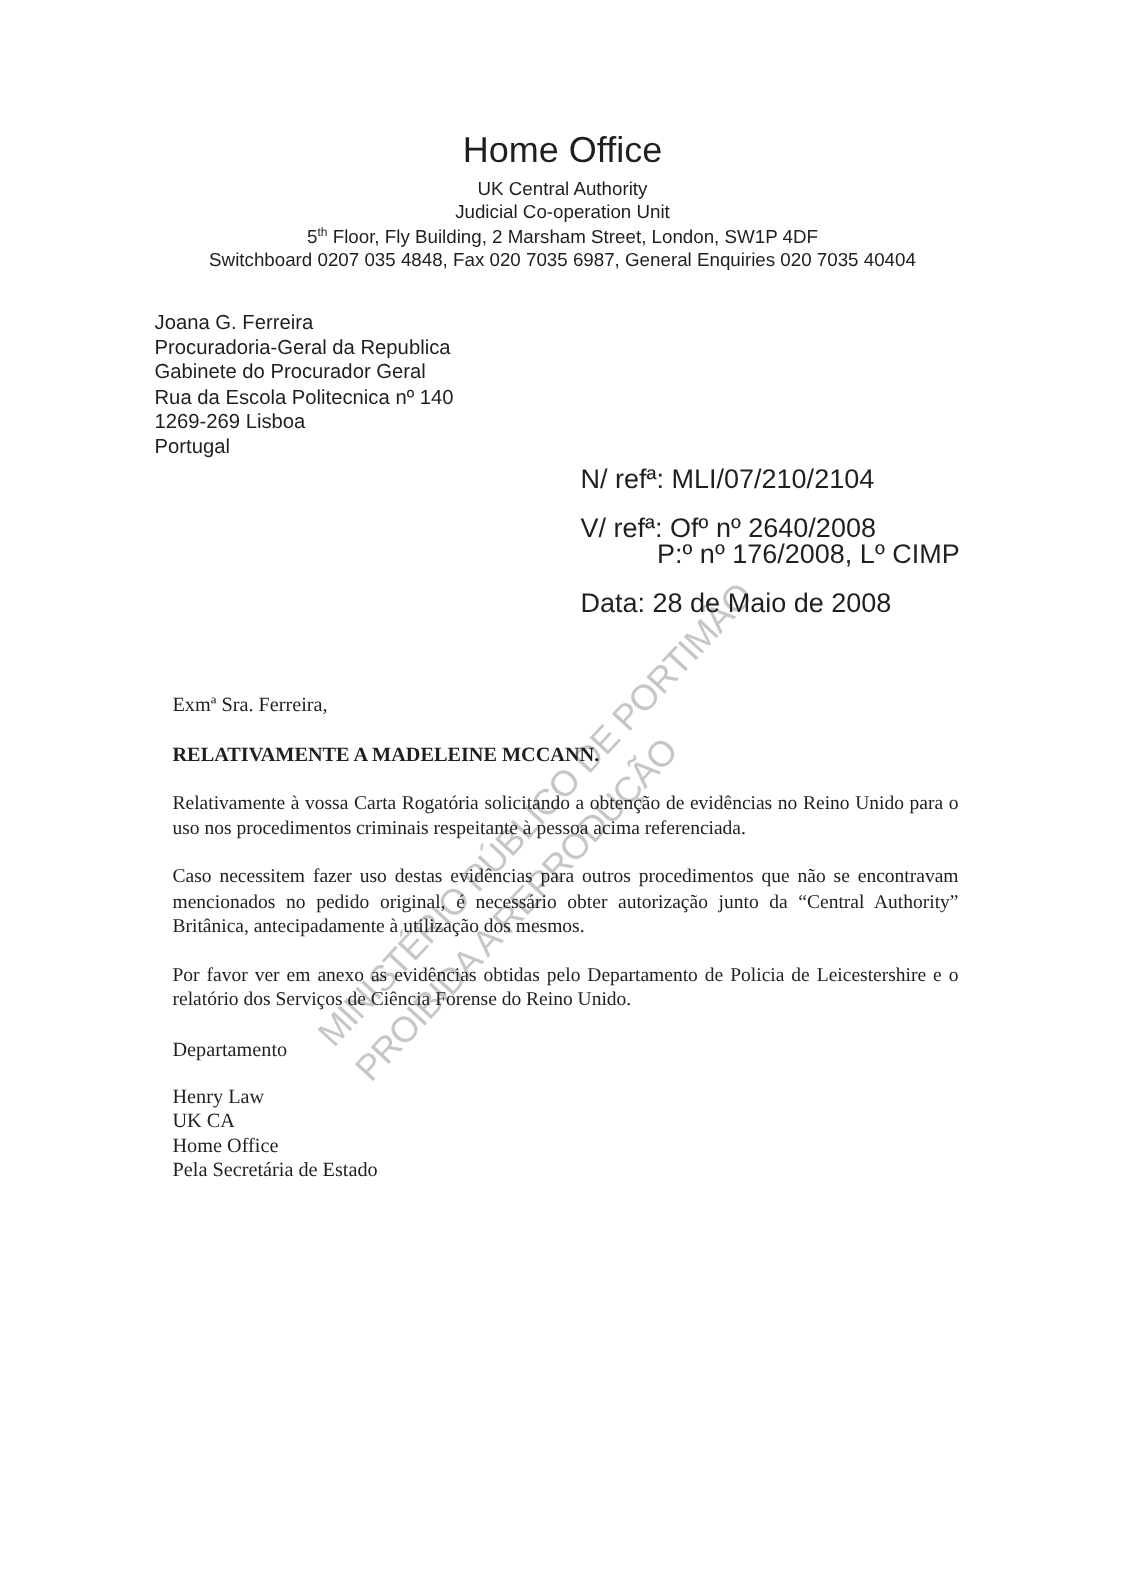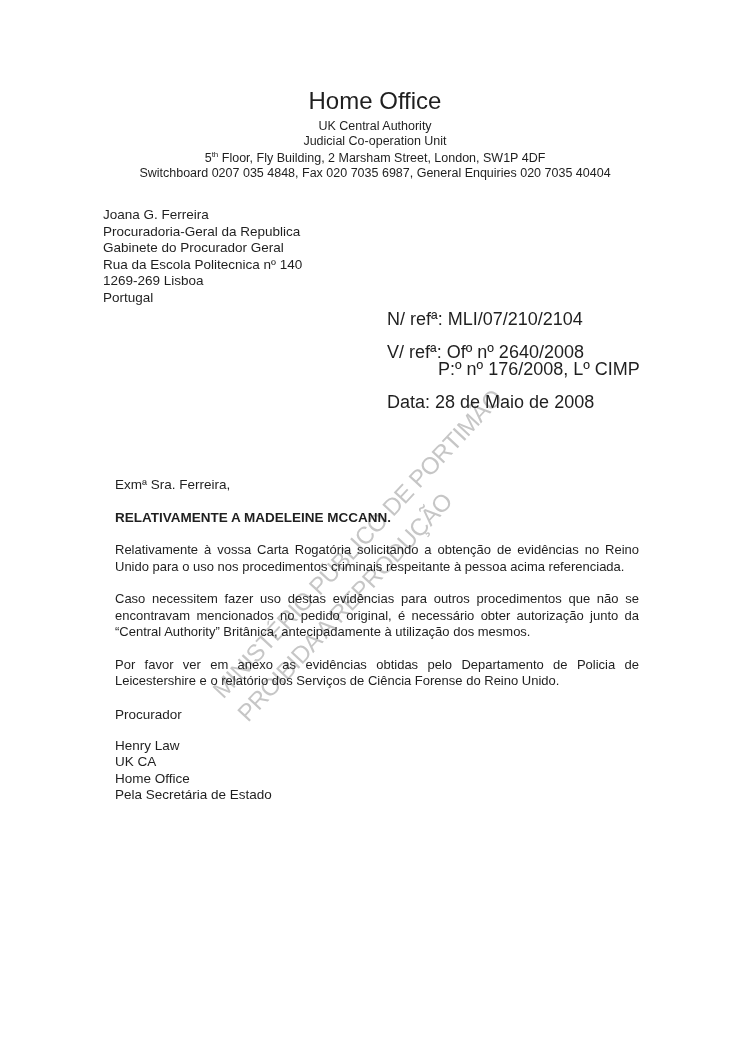--- a/index.html
+++ b/index.html
@@ -66,24 +66,25 @@
     left: 387px; top: 311px;
     font-size: 18px;
     line-height: 16.5px;
   }
   .refs .gap { height: 16.5px; }
   .refs .indent { padding-left: 51px; }
 
   
   .letter-body {
     position: absolute;
-    left: 115px; top: 476px;
+    left: 115px; top: 461px;
     width: 524px;
     font-size: 13.5px;
     line-height: 17px;
+    font-family: Liberation Serif, serif;
   }
   .salutation { margin: 0 0 15px 0; }
   .subject {
     font-weight: 700;
     font-size: 13.5px;
     line-height: 19px;
     margin: 0 0 15px 0;
   }
   .subject .just-line {
     text-align: justify;
@@ -140,21 +141,21 @@
       <div class="salutation">Exmª Sra. Ferreira,</div>
 
       <div class="subject">
         <div>RELATIVAMENTE A MADELEINE MCCANN.</div>
       </div>
 
       <div class="para">Relativamente à vossa Carta Rogatória solicitando a obtenção de evidências no Reino Unido para o uso nos procedimentos criminais respeitante à pessoa acima referenciada.</div>
       <div class="para">Caso necessitem fazer uso destas evidências para outros procedimentos que não se encontravam mencionados no pedido original, é necessário obter autorização junto da “Central Authority” Britânica, antecipadamente à utilização dos mesmos.</div>
       <div class="para">Por favor ver em anexo as evidências obtidas pelo Departamento de Policia de Leicestershire e o relatório dos Serviços de Ciência Forense do Reino Unido.</div>
 
-      <div class="closing">Procurador</div>
+      <div class="closing">Departamento</div>
 
       <div class="signature">
         <div>Henry Law</div>
         <div>UK CA</div>
         <div>Home Office</div>
         <div>Pela Secretária de Estado</div>
       </div>
     </div>
 
   </div>

